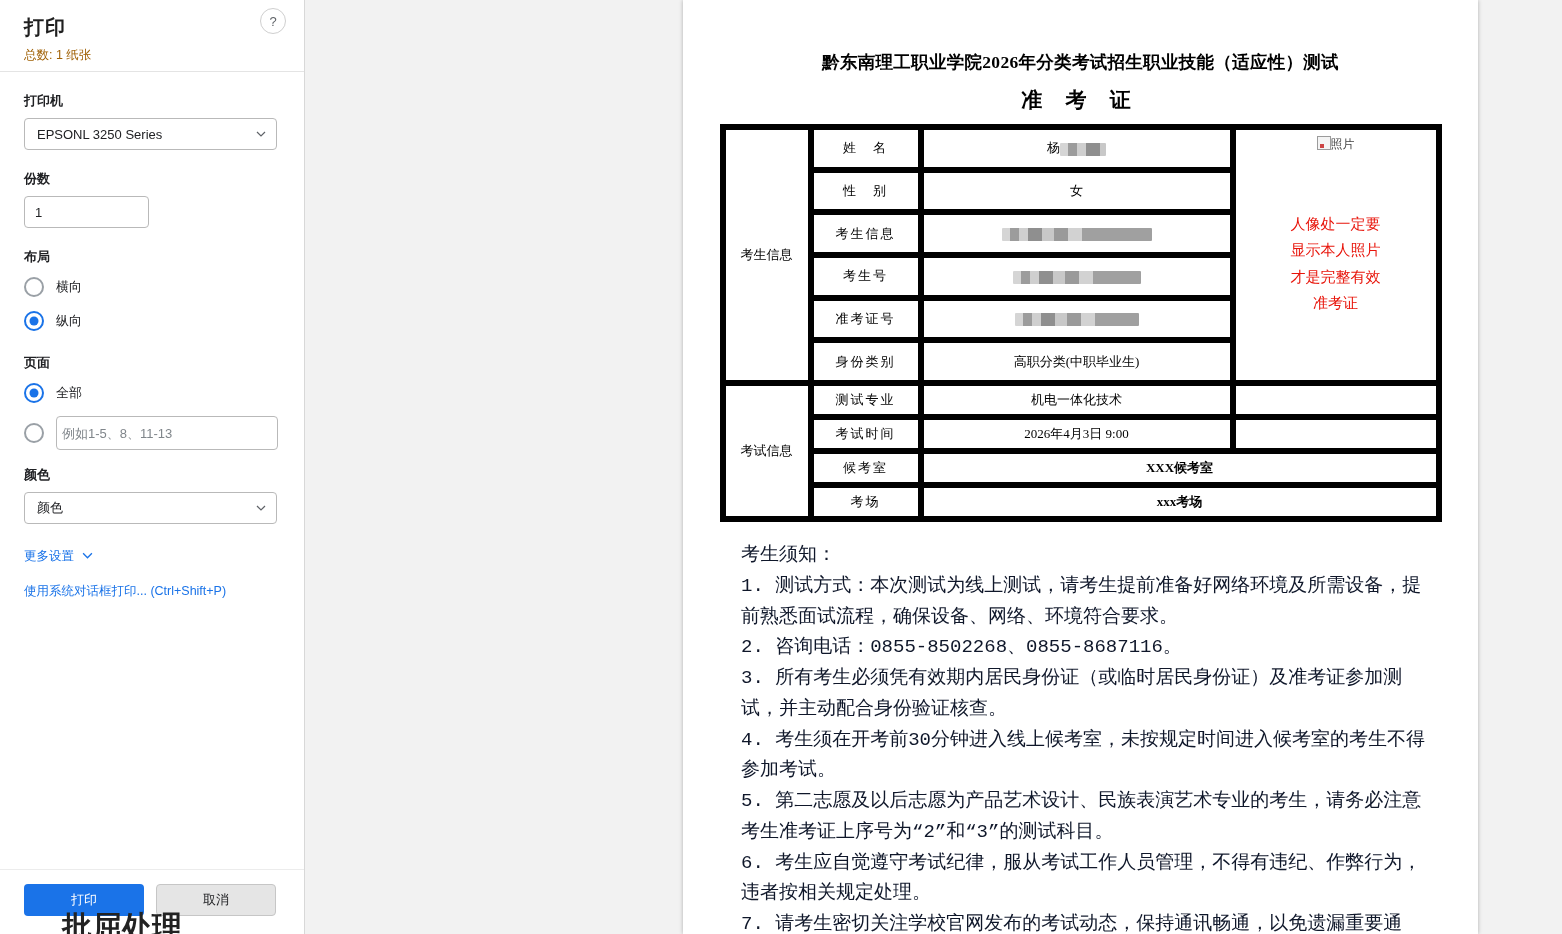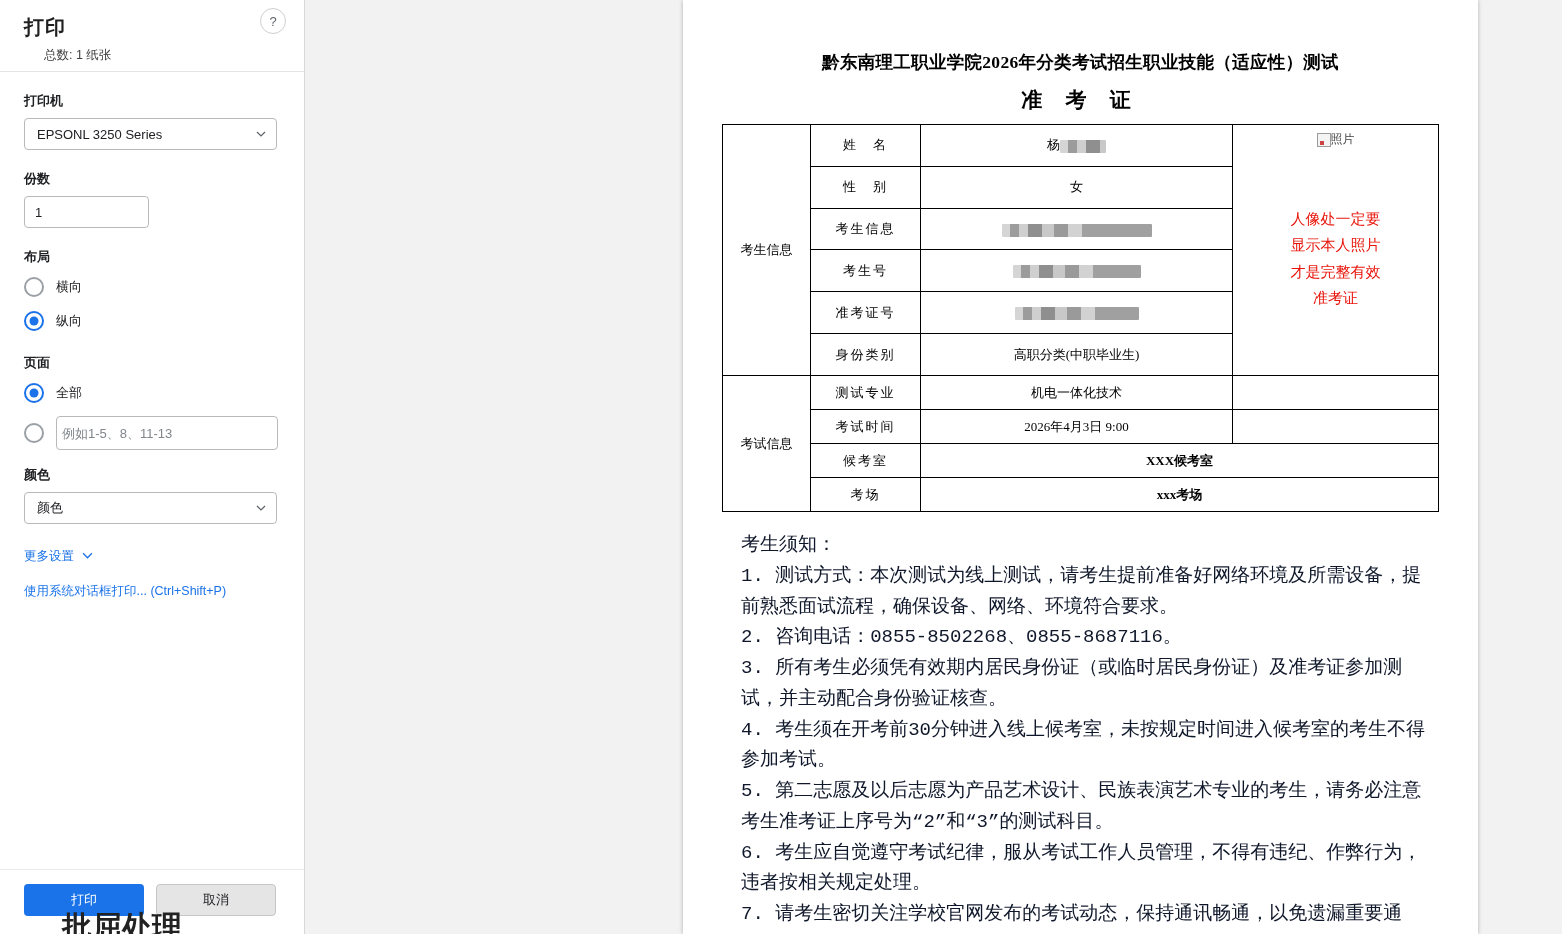--- a/index.html
+++ b/index.html
@@ -25,21 +25,21 @@
     border-bottom: 1px solid #e4e4e4;
     position: relative;
     height: 72px;
   }
   .panel-title {
     font-size: 20px; font-weight: bold; color: #1f1f1f;
     letter-spacing: 1px;
     margin: 0 0 6px 0;
   }
   .panel-subtitle {
-    font-size: 12.5px; color: #404040; margin-left: 20px;
+    font-size: 12.5px; color: #a16207;
   }
   .help-btn {
     position: absolute; right: 18px; top: 8px;
     width: 26px; height: 26px; border-radius: 50%;
     border: 1px solid #cfcfcf; background: #fff;
     color: #5f6368; font-size: 13px;
     display: flex; align-items: center; justify-content: center;
     cursor: pointer;
   }
   .section { padding: 0 24px; }
@@ -155,40 +155,40 @@
     margin: 12px 0 10px 0;
   }
 
   table.admit {
     border-collapse: collapse;
     width: 716px;
     margin: 0 auto;
     table-layout: fixed;
   }
   table.admit td {
-    border: 1px solid #000000;
+    border: 6px solid #000000;
     height: 34px;
     font-size: 13px;
     color: #000;
     text-align: center;
     font-family: "Liberation Serif", serif;
     padding: 0 4px;
   }
   td.side-label { width: 88px; font-size: 13px; }
   td.field-label { width: 110px; letter-spacing: 2px; }
   td.field-value { width: 312px; }
   td.photo-cell { width: 206px; vertical-align: top; }
   .photo-box {
     height: 100%; min-height: 250px;
     display: flex; flex-direction: column;
     align-items: center; justify-content: flex-start;
     padding-top: 6px;
   }
   .broken-img {
-    display: flex; align-items: center; gap: 0;
+    display: flex; gap: 0;
     font-size: 12px; color: #444;
     margin-bottom: 58px;
   }
   .broken-img .ph {
     width: 14px; height: 14px;
     border: 1px solid #9b9b9b; background: #f4f4f4;
     position: relative; flex: none;
   }
   .broken-img .ph::before {
     content: ""; position: absolute; left: 2px; top: 7px;

